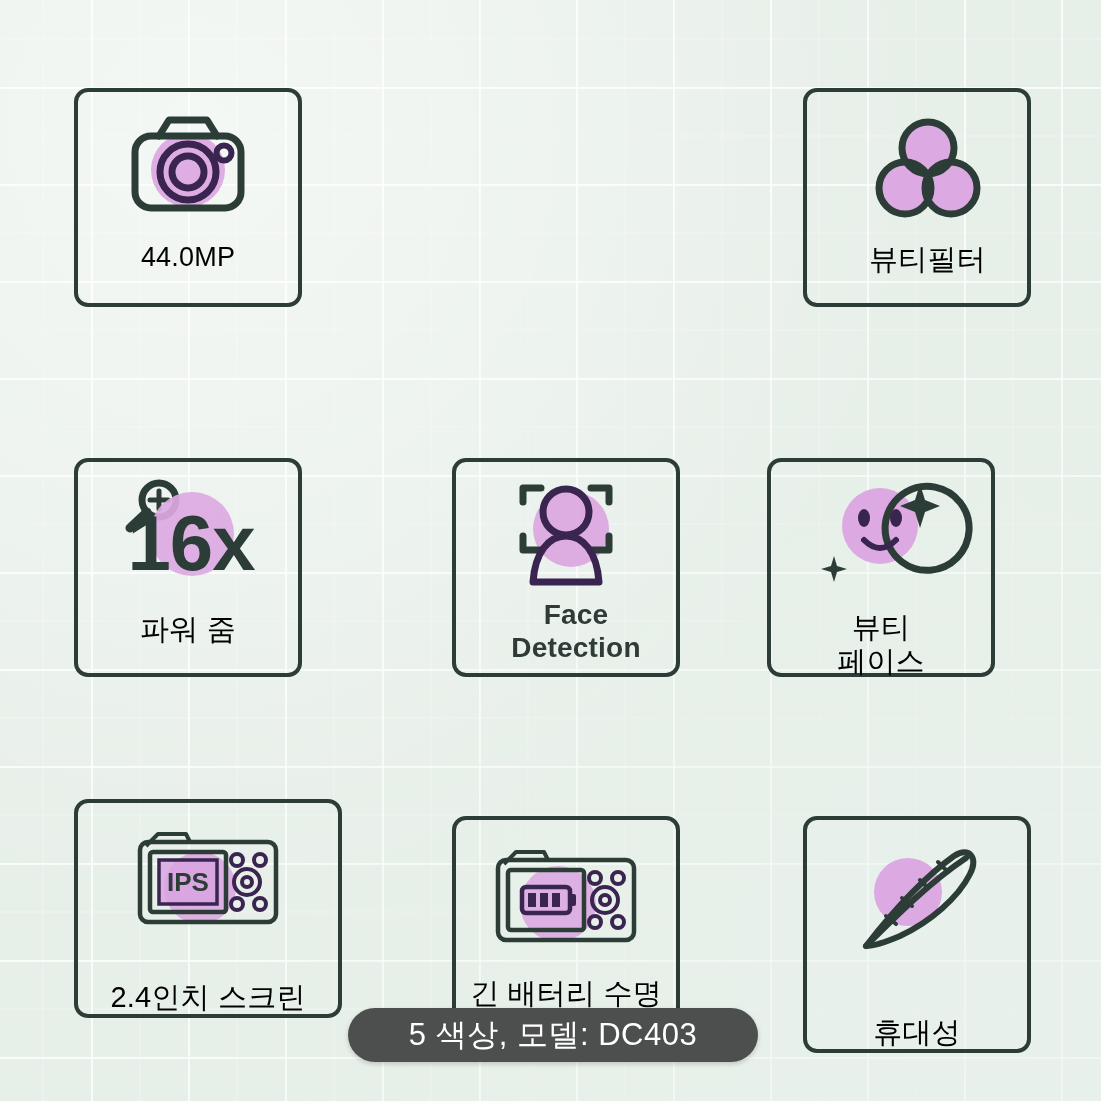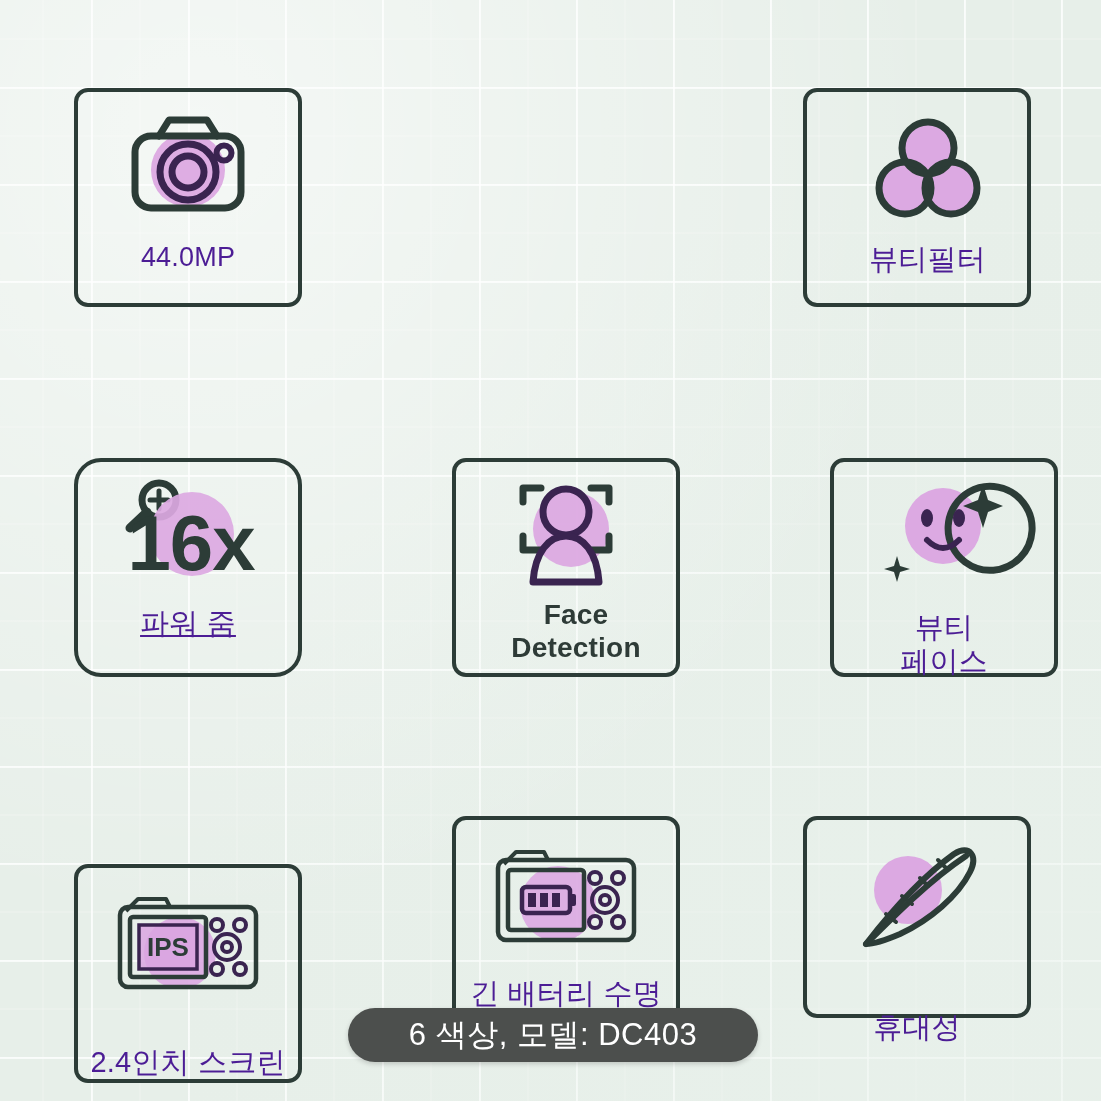--- a/index.html
+++ b/index.html
@@ -38,40 +38,40 @@
     box-sizing:border-box;
     display:flex;flex-direction:column;
     align-items:center;justify-content:flex-start;
     background:transparent;
   }
   .icon-wrap{
     display:flex;align-items:center;justify-content:center;
     width:100%;
   }
   .label{
-    color:#4c1d95;
+    color:#000000;
     font-size:27px;
     line-height:1.18;
     text-align:center;
     white-space:pre-line;
     letter-spacing:0.2px;
   }
   .label.bold{font-weight:bold;font-size:28px;color:#2e3b37;}
   .label.ko{font-size:29px;}
 
   
   .t0{left:74px; top:88px;  width:228px;height:219px;}
   .t1{left:452px;top:88px;  width:228px;height:219px;}
   .t2{left:803px;top:88px;  width:228px;height:219px;padding-left:21px;}
-  .t3{left:74px; top:458px; width:228px;height:219px;border-radius:27px;}
+  .t3{left:74px; top:458px; width:228px;height:219px;}
   .t4{left:452px;top:458px; width:228px;height:219px;}
-  .t5{left:830px;top:458px; width:228px;height:219px;}
-  .t6{left:74px; top:864px; width:228px;height:219px;gap:24px;}
+  .t5{left:767px;top:458px; width:228px;height:219px;}
+  .t6{left:74px; top:799px; width:268px;height:219px;gap:24px;}
   .t7{left:452px;top:816px; width:228px;height:219px;}
-  .t8{left:803px;top:816px; width:228px;height:202px;gap:48px;}
+  .t8{left:803px;top:816px; width:228px;height:237px;gap:48px;}
 
   .p0 .icon-wrap{height:132px;margin-top:14px;}
   .p0 .label{margin-top:4px;}
 
   .zoomtile .big{
     font-size:78px;font-weight:bold;color:#2c3c37;
     line-height:0.95;letter-spacing:-1px;
     position:relative;z-index:3;
   }
   .overflow-label{
@@ -128,21 +128,21 @@
   <div class="tile t3 zoomtile" style="justify-content:flex-start;">
     <div style="position:relative;width:100%;height:128px;margin-top:16px;">
       <svg width="70" height="62" viewBox="0 0 70 62" style="position:absolute;left:38px;top:0;">
         <circle cx="43" cy="22" r="17" fill="none" stroke="#2c3c37" stroke-width="7"></circle>
         <path d="M43 13 L43 31 M34 22 L52 22" stroke="#2c3c37" stroke-width="5" stroke-linecap="round"></path>
         <path d="M31 34 L14 50" stroke="#2c3c37" stroke-width="9" stroke-linecap="round"></path>
       </svg>
       <div style="position:absolute;left:72px;top:14px;width:84px;height:84px;border-radius:50%;background:#dca9e2;opacity:0.92;"></div>
       <div class="big" style="position:absolute;left:0;right:0;top:28px;text-align:center;padding-left:6px;">16x</div>
     </div>
-    <div class="label ko" style="text-decoration:underline;">파워 줌</div>
+    <div class="label ko" style="margin-top:6px;">파워 줌</div>
   </div>
 
   <div class="tile t4">
     <div class="icon-wrap" style="height:124px;margin-top:10px;">
       <svg width="150" height="120" viewBox="0 0 150 120">
         <circle cx="80" cy="55" r="38" fill="#dca9e2" opacity="0.95"></circle>
         <path d="M32 28 L32 14 L50 14" fill="none" stroke="#2c3c37" stroke-width="7" stroke-linecap="round" stroke-linejoin="round"></path>
         <path d="M118 28 L118 14 L100 14" fill="none" stroke="#2c3c37" stroke-width="7" stroke-linecap="round" stroke-linejoin="round"></path>
         <path d="M32 62 L32 76 L50 76" fill="none" stroke="#2c3c37" stroke-width="7" stroke-linecap="round" stroke-linejoin="round"></path>
         <path d="M118 62 L118 76 L100 76" fill="none" stroke="#2c3c37" stroke-width="7" stroke-linecap="round" stroke-linejoin="round"></path>
@@ -222,14 +222,14 @@
         <path d="M24 110 C54 80 88 46 124 22" fill="none" stroke="#2c3c37" stroke-width="6" stroke-linecap="round"></path>
         <path d="M96 26 L104 34 M78 44 L86 52 M60 62 L70 70 M44 80 L54 88" fill="none" stroke="#2c3c37" stroke-width="4" stroke-linecap="round"></path>
       </svg>
     </div>
     <div class="label ko">휴대성</div>
   </div>
 
 </div>
 
 <div id="banner">
-  <span>6 색상, 모델: DC403</span>
+  <span>5 색상, 모델: DC403</span>
 </div>
 
 </body></html>

